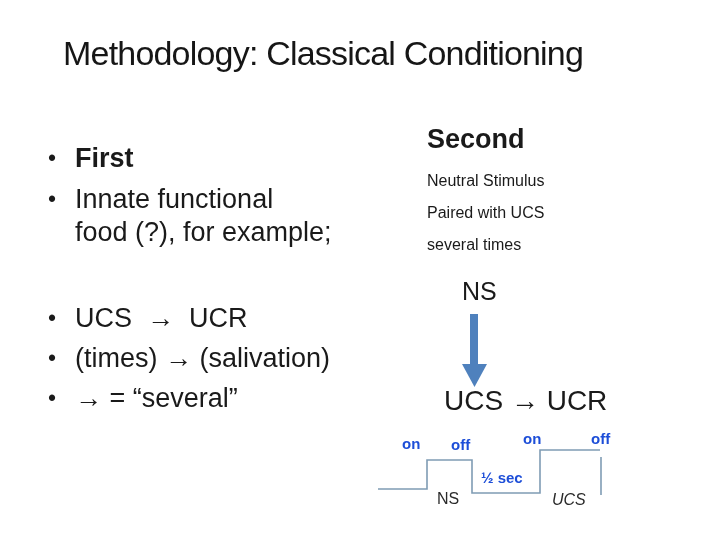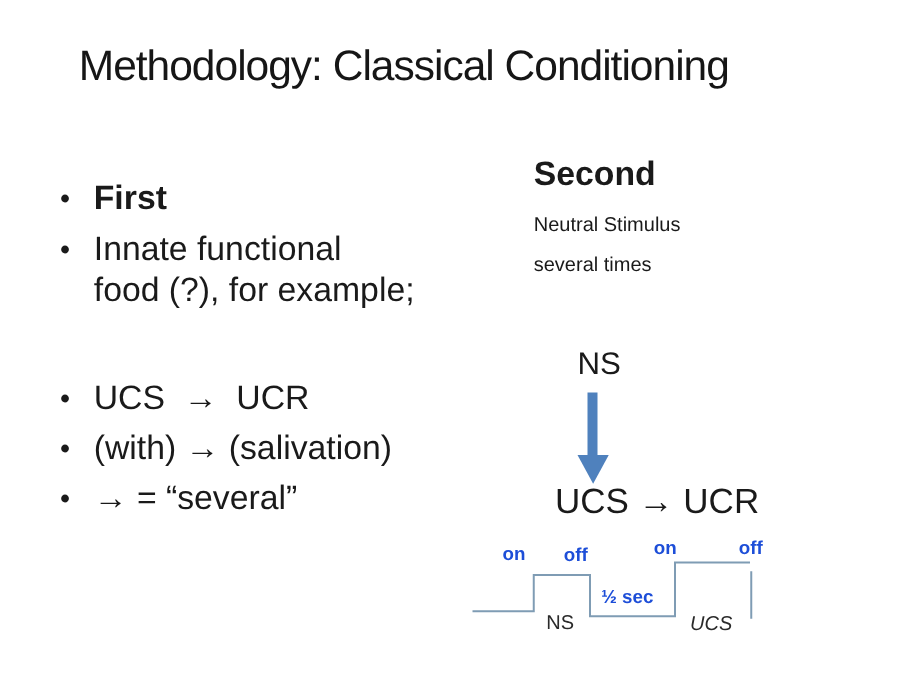--- a/index.html
+++ b/index.html
@@ -116,32 +116,33 @@
     </div>
   </div>
 
   <div class="bullets g2">
     <div class="bullet-item">
       <span class="bullet-dot">•</span>
       <span>UCS &nbsp;→ &nbsp;UCR</span>
     </div>
     <div class="bullet-item">
       <span class="bullet-dot">•</span>
-      <span>(with) → (salivation)</span>
+      <span>(times) → (salivation)</span>
     </div>
     <div class="bullet-item">
       <span class="bullet-dot">•</span>
       <span>→ = “several”</span>
     </div>
   </div>
 
   <div class="second-heading">Second</div>
 
   <div class="second-sub">
     <span class="line">Neutral Stimulus</span>
+    <span class="line">Paired with UCS</span>
     <span class="line">several times</span>
   </div>
 
   <div class="ns-label">NS</div>
 
   <svg class="down-arrow" width="34" height="78" viewBox="0 0 34 78">
     <rect x="12" y="2" width="8" height="55" fill="#4f81bd"></rect>
     <polygon points="4,52 29,52 16.5,75" fill="#4f81bd"></polygon>
   </svg>
 

